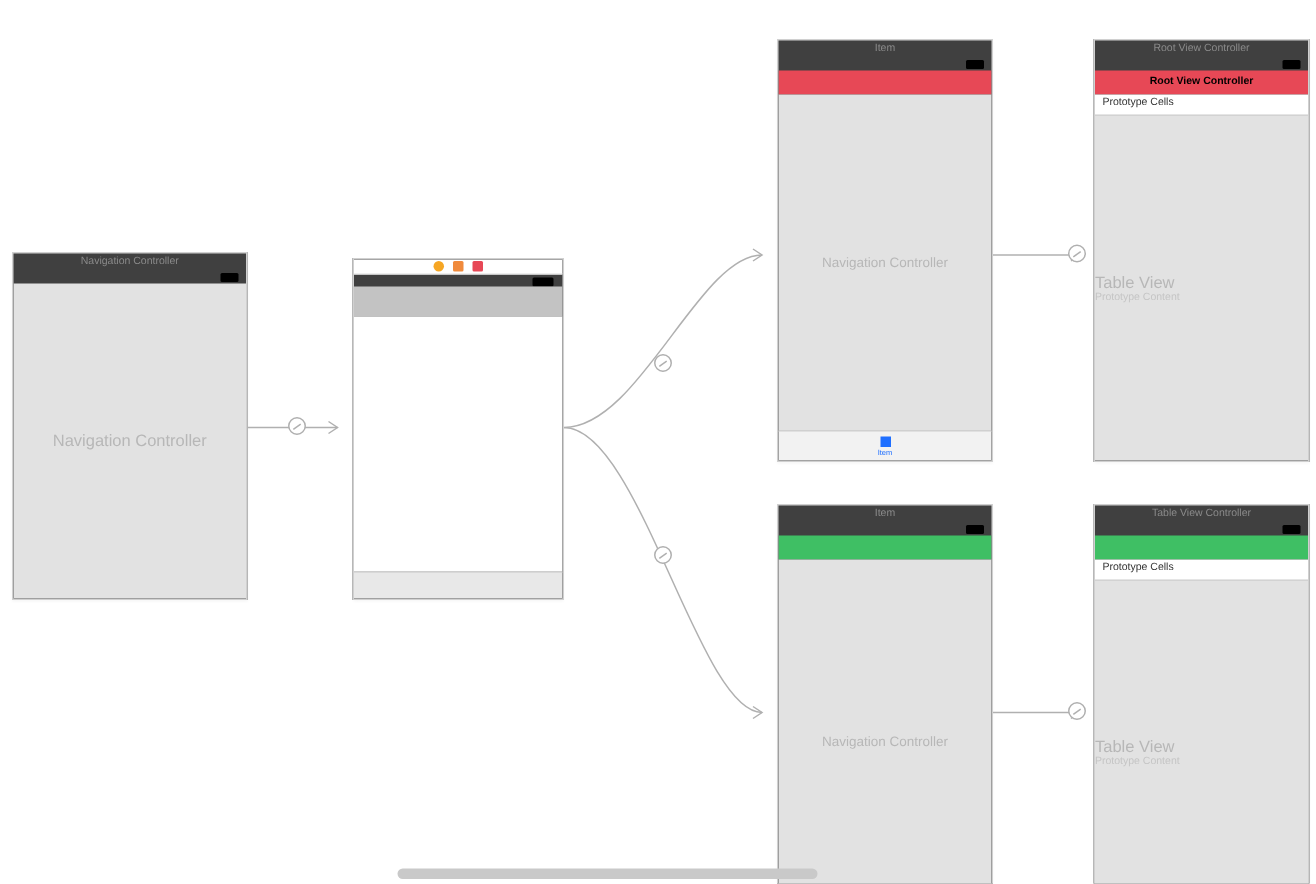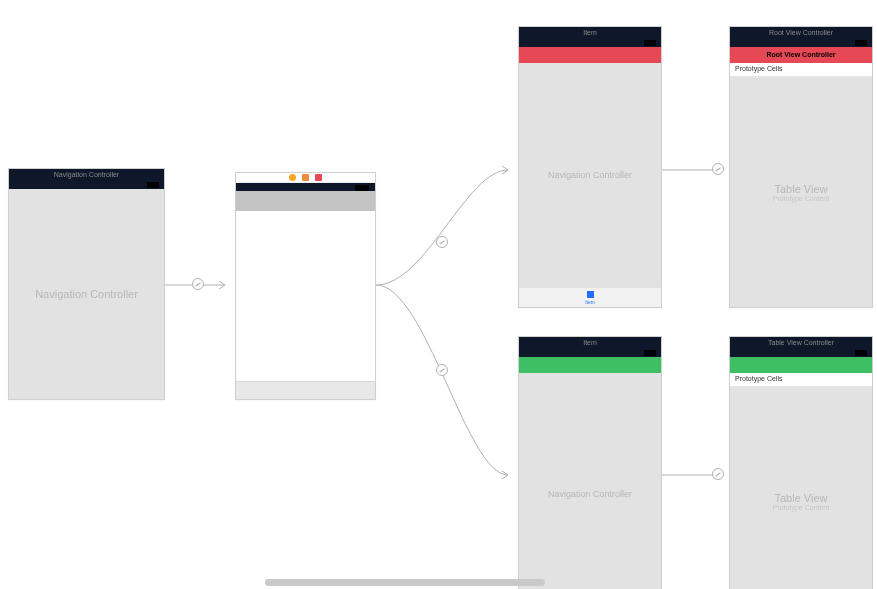--- a/index.html
+++ b/index.html
@@ -1,31 +1,31 @@
 <!DOCTYPE html>
 <html><head>
 <meta charset="utf-8">
 <style>
   * { box-sizing: border-box; margin: 0; padding: 0; }
   html, body { width: 877px; height: 589px; background: #fff; font-family: -apple-system, Helvetica, Arial, sans-serif; overflow: hidden; }
   .canvas { position: relative; width: 877px; height: 589px; }
-  .scene { position: absolute; background: #0f172a; border: 1px solid #d0d0d0; box-shadow: 0 1px 2px rgba(0,0,0,0.04); display: flex; flex-direction: column; overflow: hidden; }
+  .scene { position: absolute; background: #404040; border: 1px solid #d0d0d0; box-shadow: 0 1px 2px rgba(0,0,0,0.04); display: flex; flex-direction: column; overflow: hidden; }
   .scene-title { position: absolute; width: 100%; top: 2px; text-align: center; font-size: 7px; color: #8a8a8a; white-space: nowrap; }
   .statusbar { position: absolute; top: 13px; height: 6px; background: #000; border-radius: 1px; }
   .statusbar.right { right: 5px; width: 12px; }
   .nav-body { position: absolute; top: 20px; left: 0; right: 0; bottom: 0; background: #e2e2e2; display: flex; align-items: center; justify-content: center; }
   .nav-body.withtab { bottom: 20px; }
   .nav-label { color: #b7b7b7; font-size: 11px; text-align: center; }
   .nav-label.sm { font-size: 9px; }
   .nav-bar { position: absolute; top: 20px; left: 0; right: 0; height: 16px; }
   .red { background: #e74856; }
   .green { background: #3fbf64; }
   .nav-bar-title { text-align: center; font-size: 7px; font-weight: 600; color: #000; line-height: 16px; }
   .proto-row { position: absolute; top: 36px; left: 0; right: 0; height: 14px; background: #fff; border-bottom: 1px solid #e5e5e5; font-size: 7px; color: #333; padding: 2px 5px; }
-  .table-body { position: absolute; top: 50px; left: 0; right: 0; bottom: 0; background: #e2e2e2; display: flex; flex-direction: column; align-items: center; justify-content: center; }
+  .table-body { position: absolute; top: 50px; left: 0; right: 0; bottom: 0; background: #e2e2e2; display: flex; flex-direction: column; justify-content: center; }
   .table-body .tv { color: #b7b7b7; font-size: 11px; }
   .table-body .tv2 { color: #c5c5c5; font-size: 7px; }
   .tabbar { position: absolute; left: 0; right: 0; bottom: 0; height: 20px; background: #f2f2f2; border-top: 1px solid #e0e0e0; display: flex; align-items: center; justify-content: center; flex-direction: column; }
   .tabbar .sq { width: 7px; height: 7px; background: #1f6fff; }
   .tabbar .tl { font-size: 5px; color: #1f6fff; margin-top: 1px; }
   .vc-toolbar { background: #fff; height: 10px; display: flex; align-items: center; justify-content: center; gap: 6px; border-bottom: 1px solid #eee; }
   .tb-icon { width: 7px; height: 7px; border-radius: 1px; }
   .tb-y { background: #f6a623; border-radius: 50%; }
   .tb-o { background: #f08a3c; }
   .tb-r { background: #e74856; }

